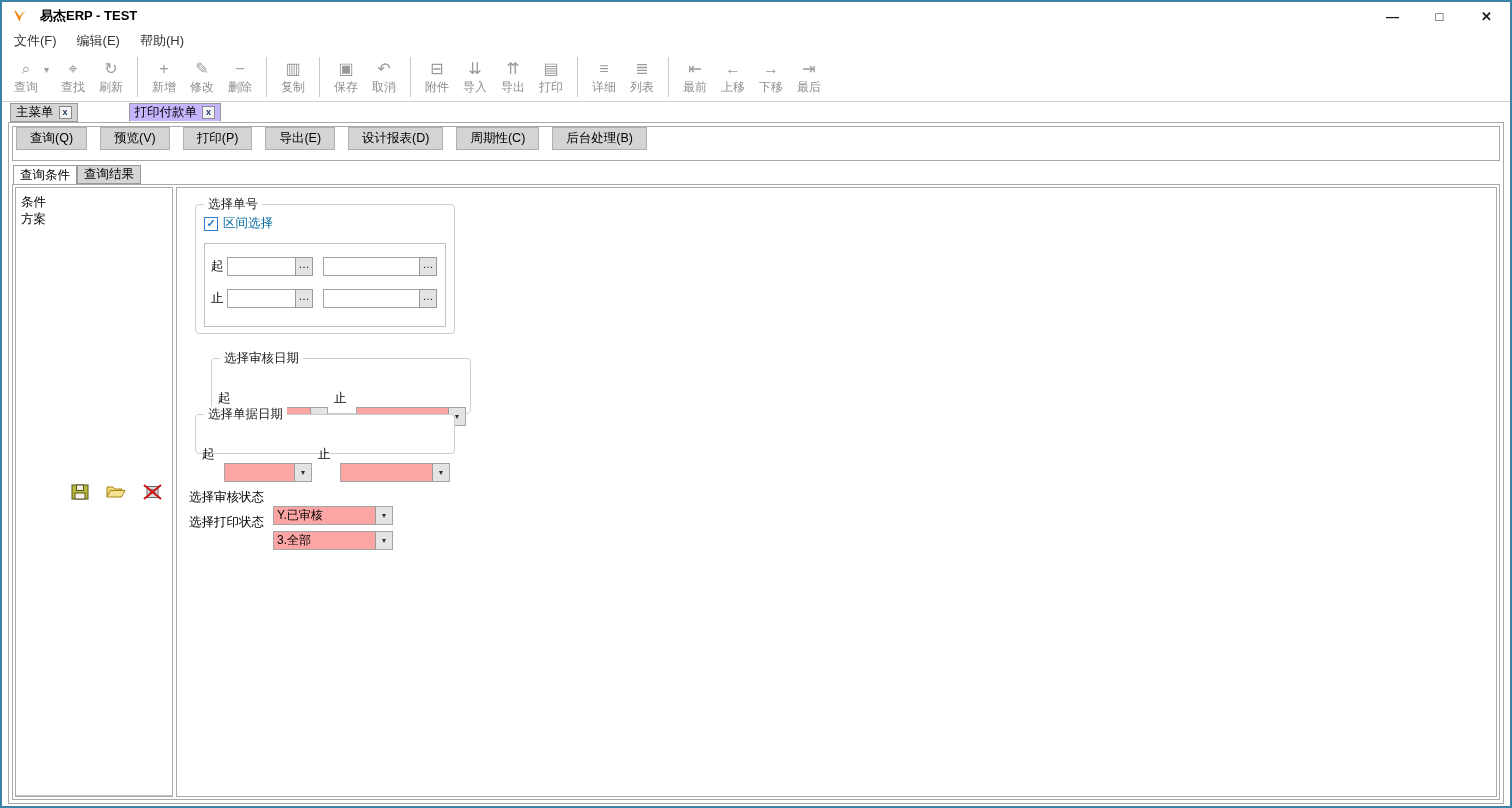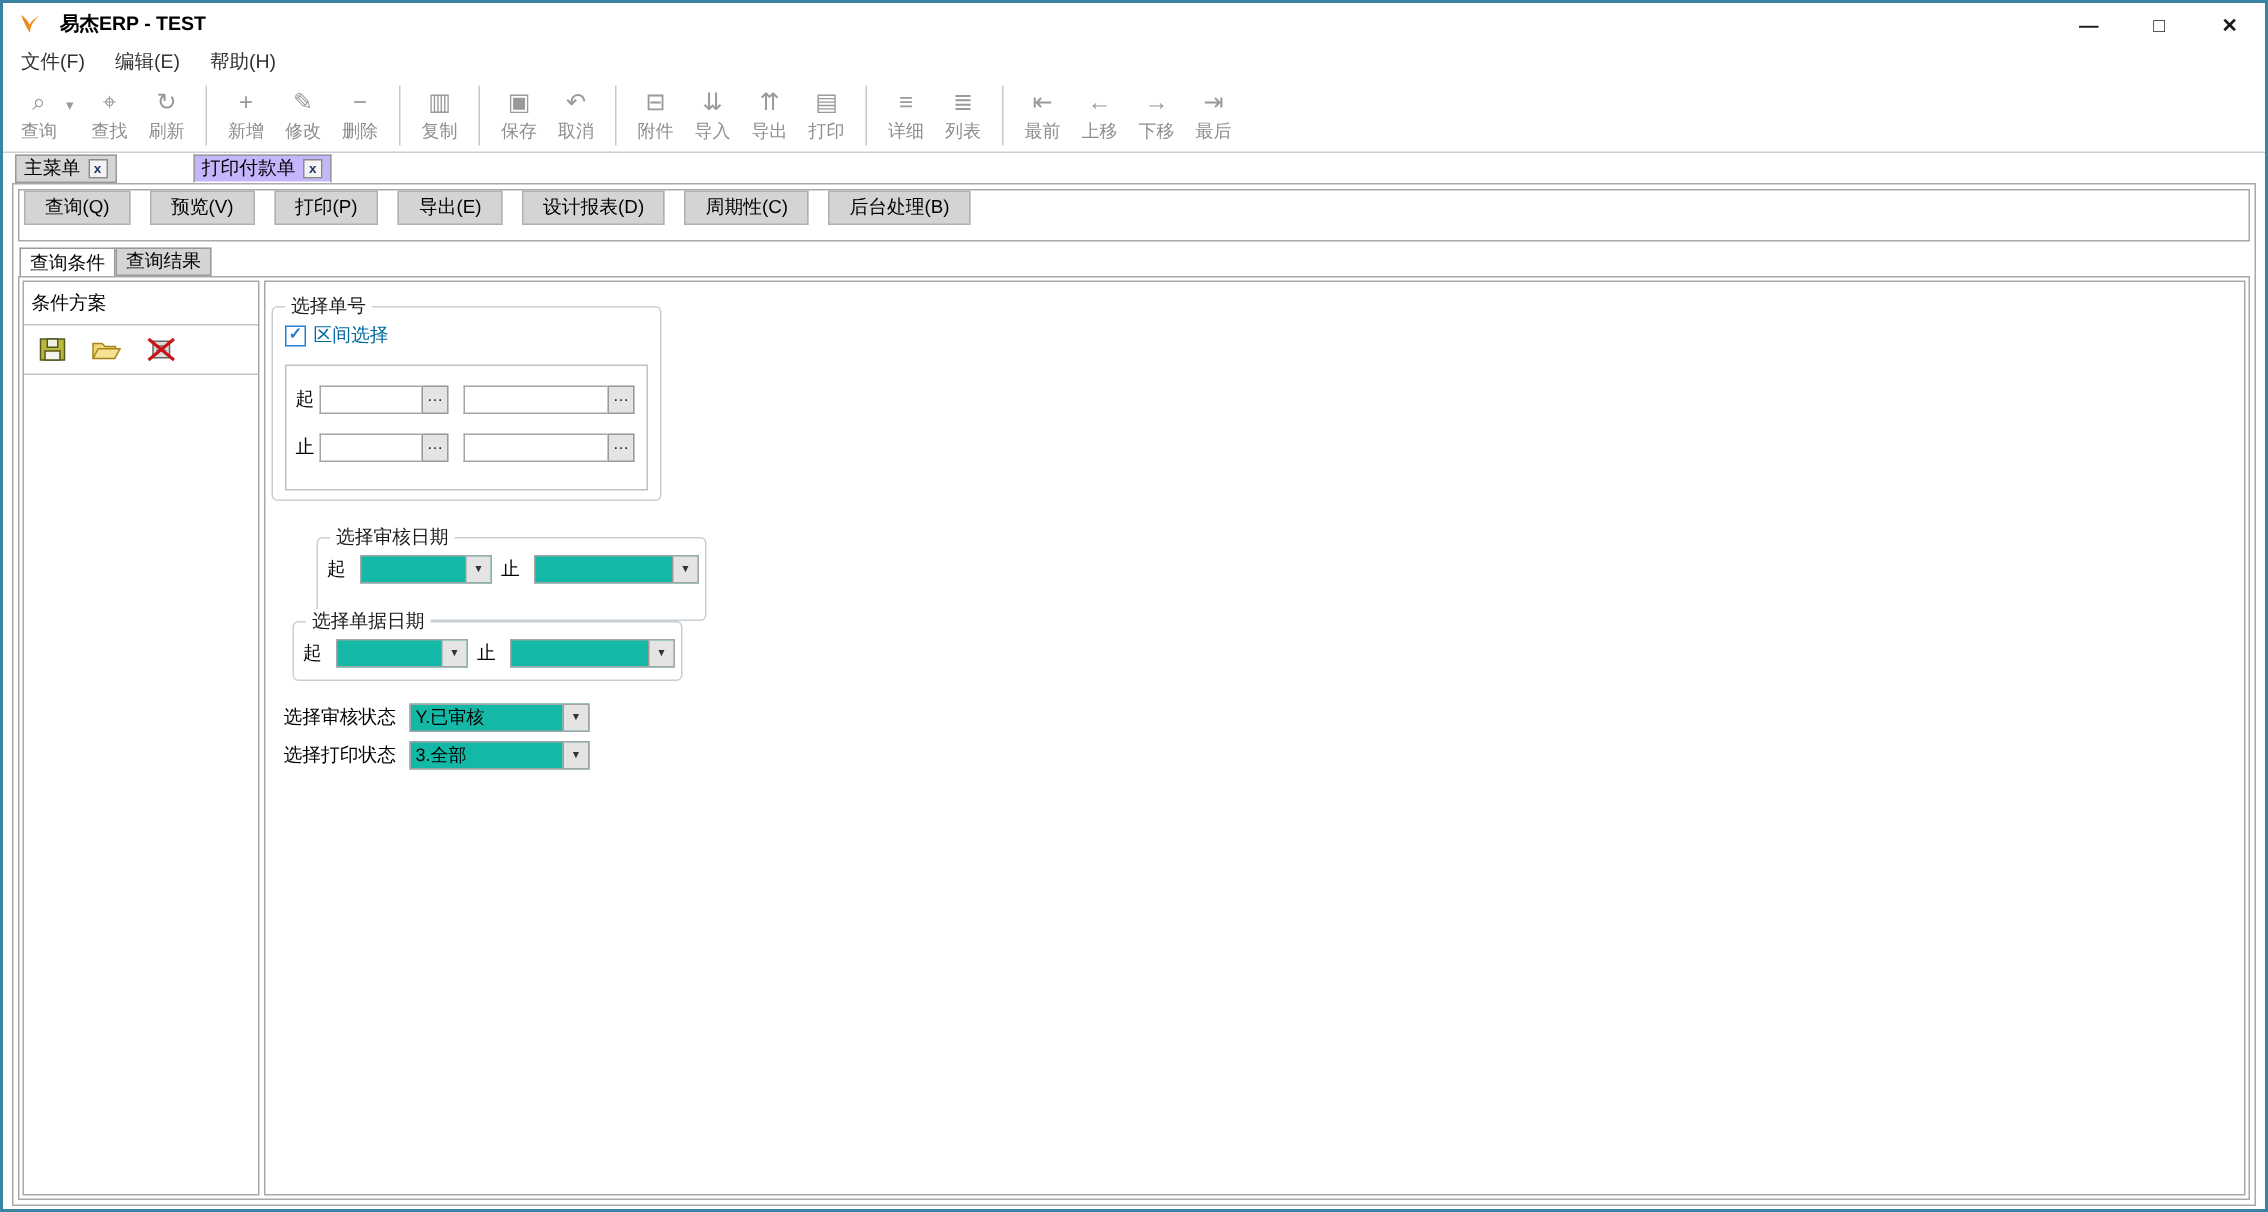--- a/index.html
+++ b/index.html
@@ -45,50 +45,50 @@
                gap:13px; padding-left:3px; margin-bottom:4px; flex:0 0 auto; }
   .abtn { height:23px; padding:0 13px; background:#d4d4d4; border:1px solid #b0b0b0;
           font-size:12.5px; color:#000; font-family:inherit; cursor:default; }
 
   .qtabs { display:flex; padding-left:1px; flex:0 0 auto; position:relative; z-index:2; }
   .qtab { height:19px; padding:0 6px; display:flex; align-items:center; font-size:12.5px;
           background:#d5d5d5; border:1px solid #9a9a9a; }
   .qtab.active { background:#fff; border-bottom:none; margin-bottom:-1px; }
 
   .qcontent { flex:1 1 auto; display:flex; gap:3px; padding:2px; border:1px solid #a9a9a9; min-height:0; }
-  .scheme-panel { width:158px; border:1px solid #a9a9a9; display:flex; flex-direction:column; flex:0 0 auto; }
+  .scheme-panel { width:158px; border:1px solid #a9a9a9; display:flex; flex-direction:row; flex:0 0 auto; }
   .scheme-title { padding:6px 5px 5px; font-size:12.5px; color:#000; border-bottom:1px solid #c4c4c4; }
   .scheme-icons { display:flex; gap:17px; padding:8px 10px; border-bottom:1px solid #c4c4c4; align-items:center; }
   .scheme-body { flex:1; }
   .main-form { flex:1; border:1px solid #a9a9a9; position:relative; background:#fff; }
 
   
   .group { position:absolute; border:1px solid #c7cfd4; border-radius:4px; background:#fff; }
   .legend { position:absolute; top:-9px; left:8px; background:#fff; padding:0 4px;
             font-size:12.5px; color:#1a1a1a; white-space:nowrap; }
-  .g-docno { left:4px; top:16px; width:260px; height:130px; }
+  .g-docno { left:18px; top:16px; width:260px; height:130px; }
   .chk-row { position:absolute; left:8px; top:10px; display:flex; align-items:center; gap:5px; }
   .chk { width:14px; height:14px; border:1px solid #2b7cd3; background:#fff;
          display:flex; align-items:center; justify-content:center; }
   .chk-mark { color:#2b7cd3; font-size:11px; font-weight:bold; line-height:1; }
   .chk-lbl { font-size:12.5px; color:#0369a1; }
   .inner-box { position:absolute; left:8px; top:38px; width:242px; height:84px; border:1px solid #c0c0c0; }
   .frow { display:flex; align-items:center; margin:13px 0 0 6px; }
   .flbl { font-size:12.5px; width:16px; color:#000; }
   .txt { height:19px; border:1px solid #a5a5a5; border-right:none; font-size:12px; padding:0 2px;
          width:68px; outline:none; font-family:inherit; }
   .txt2 { margin-left:10px; width:96px; }
   .ell { width:18px; height:19px; background:#e4e4e4; border:1px solid #9a9a9a;
          font-size:11px; line-height:1; padding:0 0 4px 0; color:#222; cursor:default; }
 
   .g-adate { left:34px; top:170px; width:260px; height:56px; }
   .g-ddate { left:18px; top:226px; width:260px; height:40px; }
   .drow { display:flex; align-items:center; margin:11px 0 0 6px; gap:6px; }
   .combo { height:19px; border:1px solid #a5a5a5; display:flex; align-items:center;
-           background:#14b8a6; }
+           background:#fca5a5;margin-top:37px; }
   .combo-val { flex:1; font-size:12px; padding-left:3px; color:#000; white-space:nowrap; overflow:hidden; }
   .combo-btn { width:17px; height:17px; background:#e4e4e4; border-left:1px solid #9a9a9a;
                display:flex; align-items:center; justify-content:center; font-size:7px; color:#333; flex:0 0 auto; }
   .w86 { width:88px; } .w108 { width:110px; } .w120 { width:120px; }
 
   .srow { position:absolute; display:flex; align-items:center; gap:9px; left:12px; }
   .s1 { top:281px; } .s2 { top:306px; }
   .slbl { font-size:12.5px; color:#000; white-space:nowrap; }
 
   

